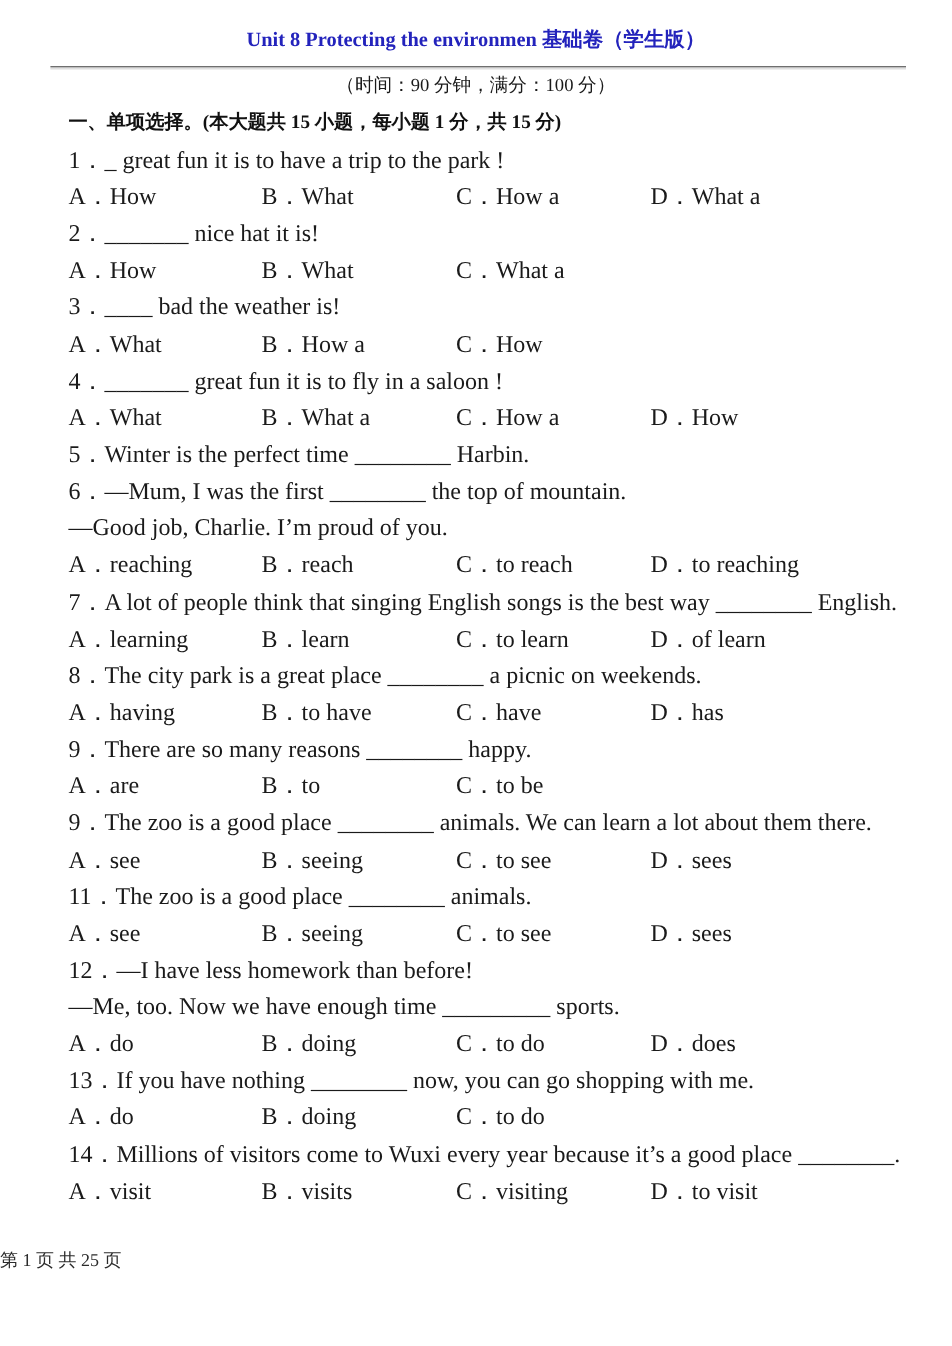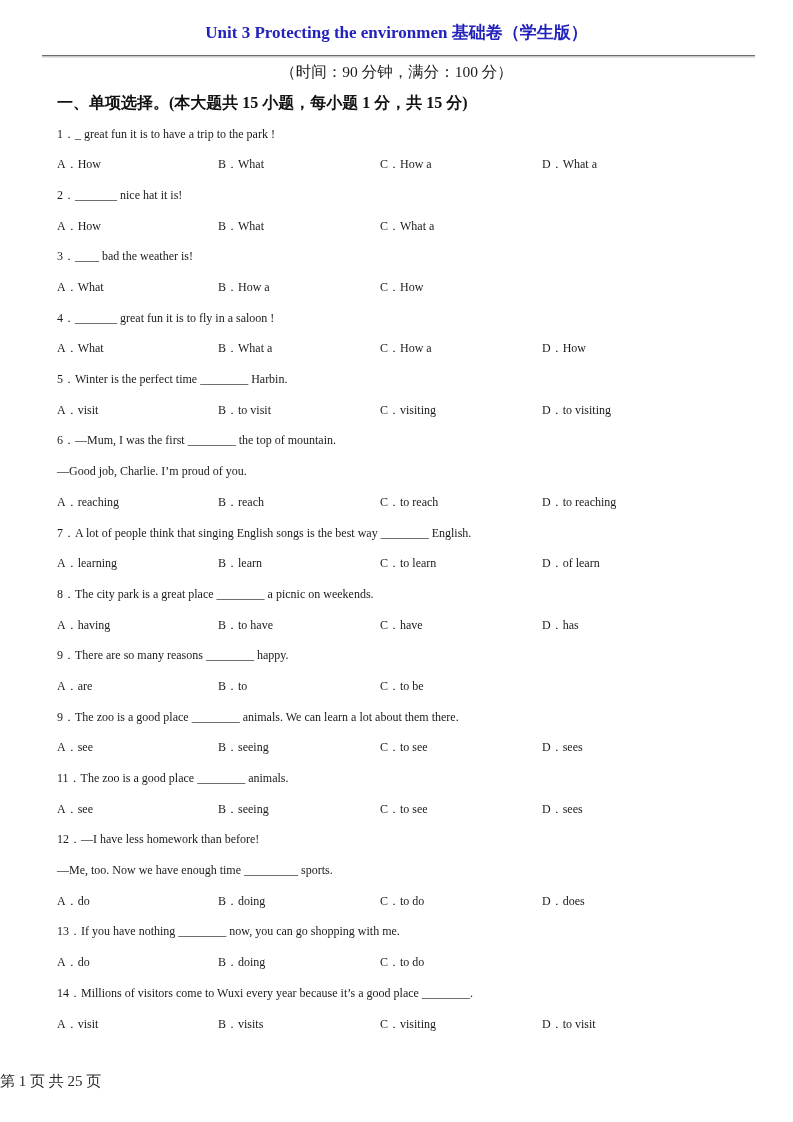--- a/index.html
+++ b/index.html
@@ -18,36 +18,36 @@
   .meta {
     margin-top: 5px; height: 22px; line-height: 22px;
     text-align: center; font-size: 15.5px; color: #1a1a1a;
   }
   .qwrap { padding-left: 57px; padding-right: 27px; }
   .section {
     margin: 9px 0 0 0; height: 22px; line-height: 22px;
     font-size: 16px; font-weight: bold; color: #111111;
   }
   .questions { margin-top: 4.6px; }
-  .line { height: 30.7px; line-height: 30.7px; font-size: 12px; white-space: nowrap; margin: 0; }
+  .line { height: 30.7px; line-height: 30.7px; font-size: 20px; white-space: nowrap; margin: 0; }
   .opt { display: inline-block; }
   .oA { width: 161px; }
   .oB { width: 162px; }
   .oC { width: 162px; }
   .footer {
     margin-top: 31px; height: 22px; line-height: 22px;
     text-align: left; font-size: 15px; color: #2b2b2b;
   }
 </style>
 </head>
 <body>
 
 <div class="page">
 
-  <h1 class="title">Unit 3 Protecting the environmen 基础卷（学生版）</h1>
+  <h1 class="title">Unit 8 Protecting the environmen 基础卷（学生版）</h1>
   <div class="rule"></div>
   <div class="meta">（时间：90 分钟，满分：100 分）</div>
 
   <div class="qwrap">
     <h2 class="section">一、单项选择。(本大题共 15 小题，每小题 1 分，共 15 分)</h2>
 
     <div class="questions">
 
       <section>
         <p class="line">1．_ great fun it is to have a trip to the park !</p>
@@ -72,23 +72,20 @@
 
       <section>
         <p class="line">4．_______ great fun it is to fly in a saloon !</p>
         <p class="line">
           <span class="opt oA">A．What</span><span class="opt oB">B．What a</span><span class="opt oC">C．How a</span><span class="opt">D．How</span>
         </p>
       </section>
 
       <section>
         <p class="line">5．Winter is the perfect time ________ Harbin.</p>
-        <p class="line">
-          <span class="opt oA">A．visit</span><span class="opt oB">B．to visit</span><span class="opt oC">C．visiting</span><span class="opt">D．to visiting</span>
-        </p>
       </section>
 
       <section>
         <p class="line">6．—Mum, I was the first ________ the top of mountain.</p>
         <p class="line">—Good job, Charlie. I’m proud of you.</p>
         <p class="line">
           <span class="opt oA">A．reaching</span><span class="opt oB">B．reach</span><span class="opt oC">C．to reach</span><span class="opt">D．to reaching</span>
         </p>
       </section>
 

